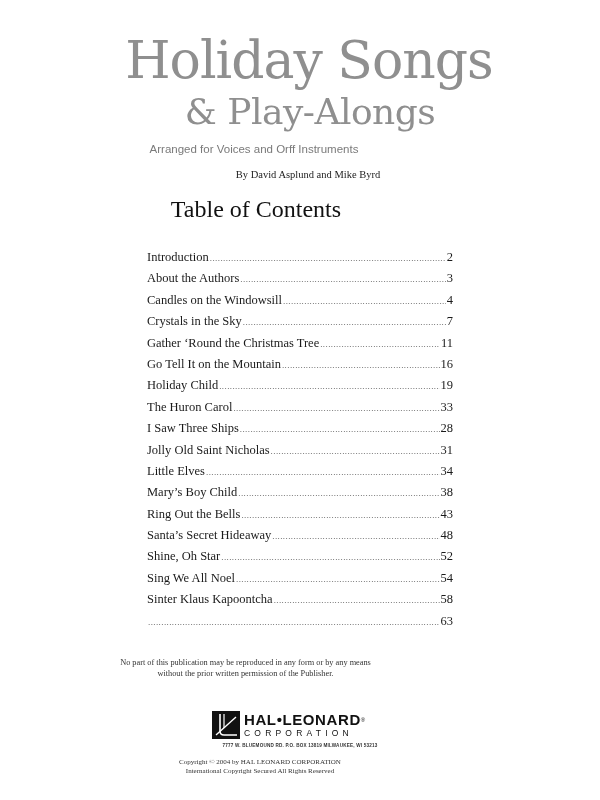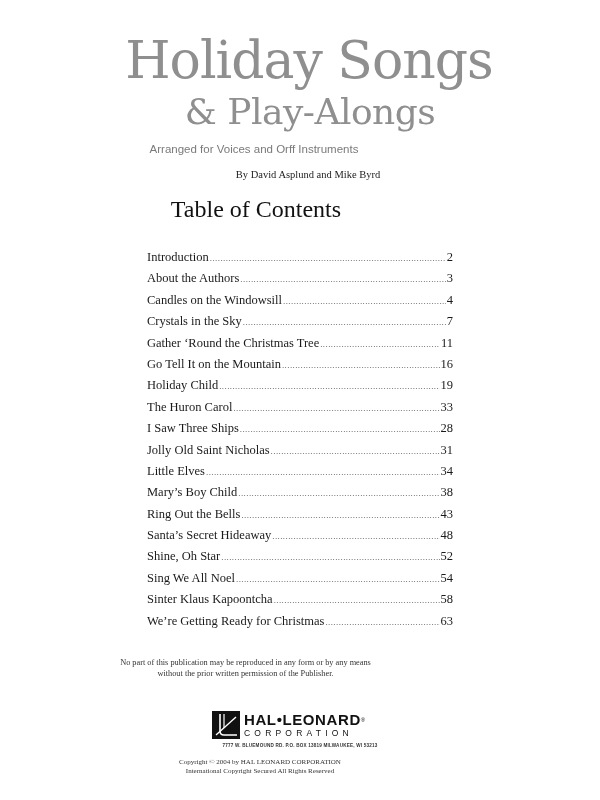--- a/index.html
+++ b/index.html
@@ -280,21 +280,20 @@
       <span class="toc-label">Sing We All Noel</span>
       <span class="toc-dots"></span>
       <span class="toc-page">54</span>
     </li>
   <li class="toc-row">
       <span class="toc-label">Sinter Klaus Kapoontcha</span>
       <span class="toc-dots"></span>
       <span class="toc-page">58</span>
     </li>
   <li class="toc-row">
-      <span class="toc-label">We’re Getting Ready for Christmas</span>
       <span class="toc-dots"></span>
       <span class="toc-page">63</span>
     </li>
 </ul>
 
 <div class="disclaimer">
   <div>No part of this publication may be reproduced in any form or by any means</div>
   <div>without the prior written permission of the Publisher.</div>
 </div>
 

